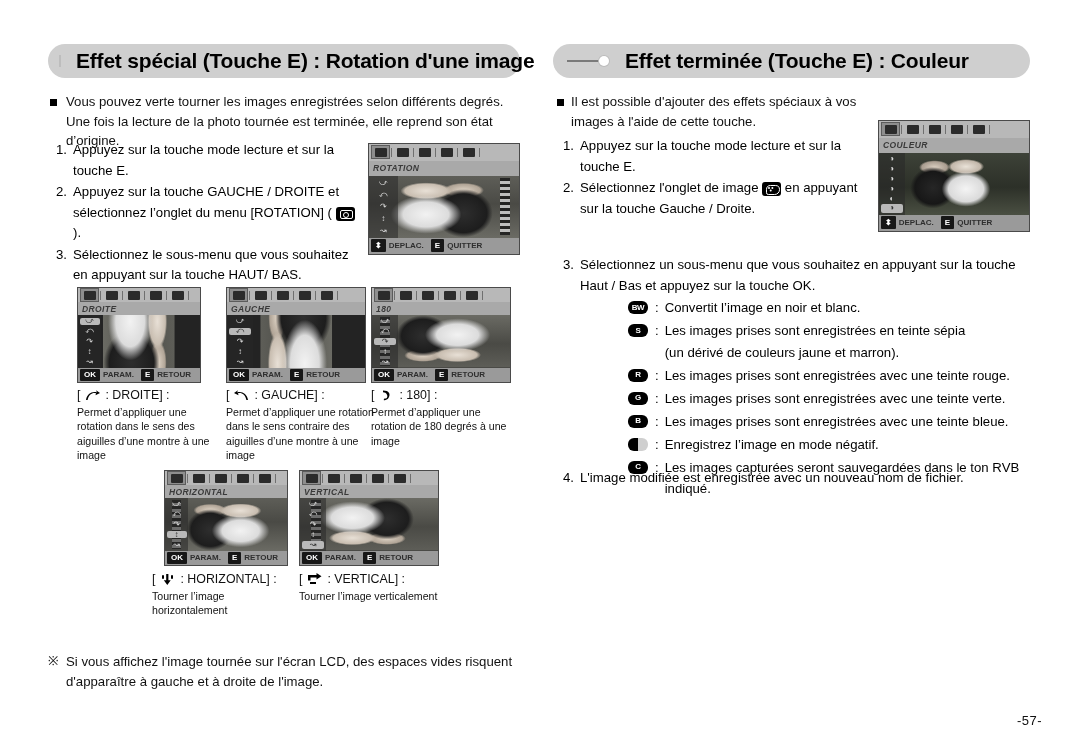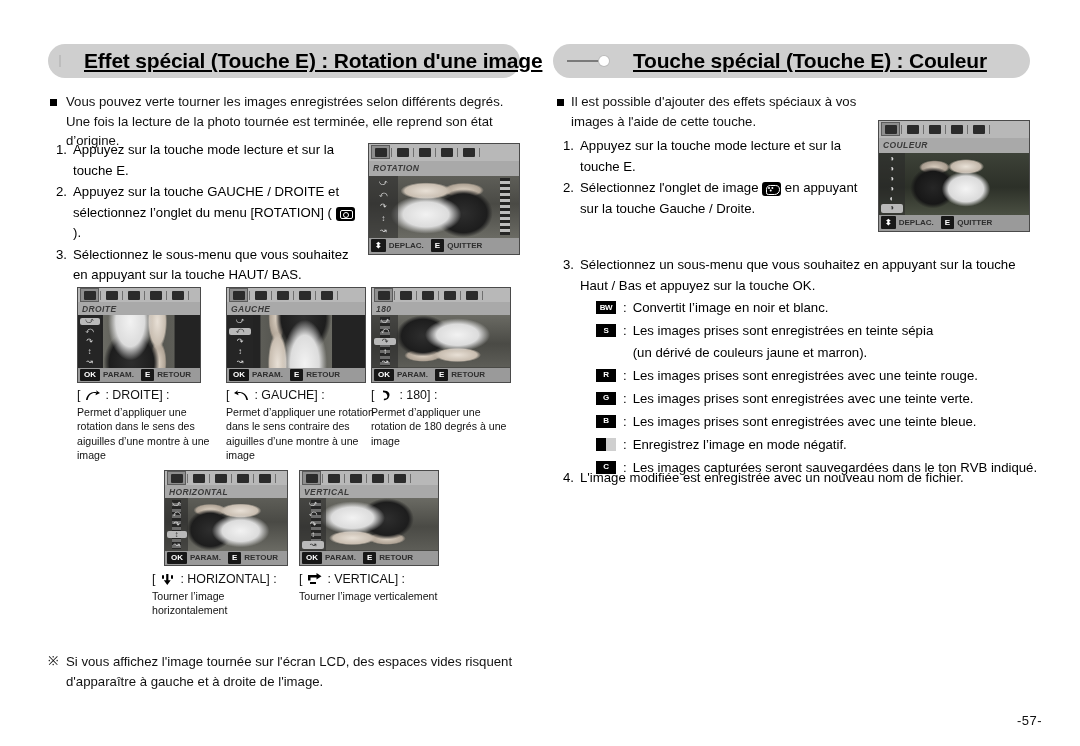--- a/index.html
+++ b/index.html
@@ -28,23 +28,22 @@
     width: 34px; height: 2px; background: #7a7a7a;
     margin-left: 14px;
   }
   .hdr .bullet-dot {
     width: 10px; height: 10px; border-radius: 50%;
     background: #ffffff; margin-left: -2px;
     box-shadow: 0 0 0 1px #bdbdbd;
   }
   .hdr .hdr-title {
     font-size: 21px; font-weight: bold; color: #000;
-    margin-left: 24px; letter-spacing: -0.2px;
+    margin-left: 16px; letter-spacing: -0.2px;
     white-space: nowrap;
-    text-decoration: underline;
   }
   #hdr-left  { left: 48px;  top: 44px; width: 472px; }
   #hdr-right { left: 553px; top: 44px; width: 477px; }
 
   
   .blk { position: absolute; font-size: 13.2px; line-height: 19.5px; color: #111; }
   .sq-bullet {
     position: absolute; width: 7px; height: 7px; background: #000;
   }
   .numlist { position: absolute; font-size: 13.2px; line-height: 20.5px; }
@@ -188,25 +187,25 @@
   
   .cap { position: absolute; font-size: 10.6px; line-height: 14.5px; color: #111; }
   .cap .cap-head { font-size: 12.4px; margin-bottom: 2px; display: flex; align-items: center; white-space: nowrap; }
   .arrow-glyph { display:inline-block; width: 17px; height: 13px; margin: 0 4px; position: relative; }
   .arrow-glyph svg { position: absolute; left: 0; top: 0; }
 
   
   .legend { position: absolute; font-size: 13.2px; line-height: 21.5px; }
   .legend .row { display: flex; align-items: flex-start; margin-bottom: 1.5px; }
   .legend .badge {
-    width: 20px; height: 13px; flex: none; border-radius: 0;
+    width: 20px; height: 13px; flex: none; border-radius: 6px;
     background: #000; color: #fff;
     font-size: 8px; font-weight: bold;
     display: flex; align-items: center; justify-content: center;
-    margin-top: 4px; margin-right: 7px; letter-spacing: -0.3px;
+    margin-top: 4px; margin-right: 7px; letter-spacing: -0.3px; margin-left: 32px;
   }
   .legend .badge.neg {
     background: linear-gradient(90deg, #000 0 50%, #cfcfcf 50% 100%);
     color: transparent;
   }
   .legend .colon { margin-right: 6px; }
   .legend .rtxt { flex: 1; }
 
   .pagenum {
     position: absolute; right: 38px; bottom: 18px;
@@ -590,21 +589,21 @@
     </div>
     <div>Tourner l’image verticalement</div>
   </div>
 
   <div style="position:absolute; left:48px; top:652px; font-size:12.5px; color:#111;">※</div>
   <div class="blk" style="left:66px; top:652px; width:452px;">Si vous affichez l'image tournée sur l'écran LCD, des espaces vides risquent d'apparaître à gauche et à droite de l'image.</div>
 
   <div class="hdr" id="hdr-right">
     <div class="bullet-line"></div>
     <div class="bullet-dot"></div>
-    <div class="hdr-title">Touche spécial (Touche E) : Couleur</div>
+    <div class="hdr-title">Effet terminée (Touche E) : Couleur</div>
   </div>
 
   <div class="sq-bullet" style="left:557px; top:99px;"></div>
   <div class="blk" style="left:571px; top:92px; width:300px;">Il est possible d'ajouter des effets spéciaux à vos images à l'aide de cette touche.</div>
 
   <div class="numlist" style="left:563px; top:136px; width:310px;">
     <div class="li">
       <span class="num">1.</span>
       <span class="txt">Appuyez sur la touche mode lecture et sur la touche E.</span>
     </div>

